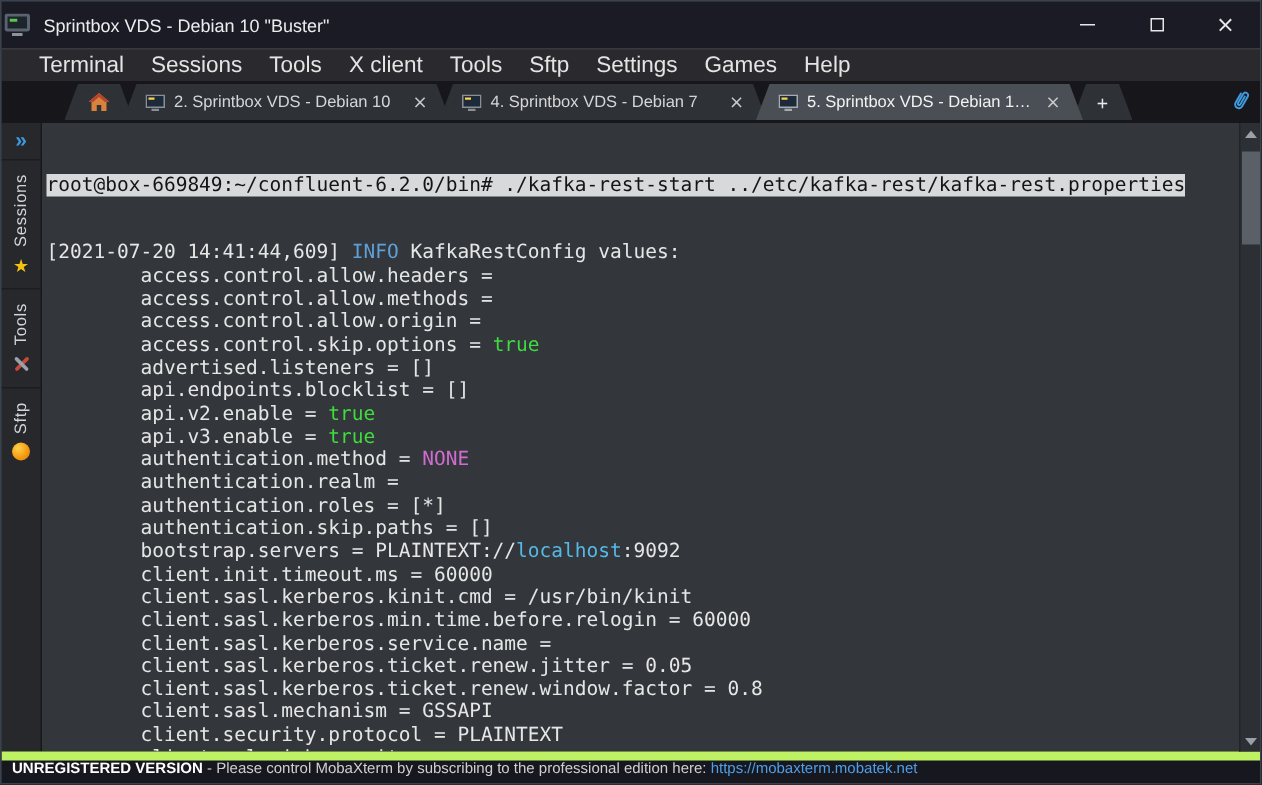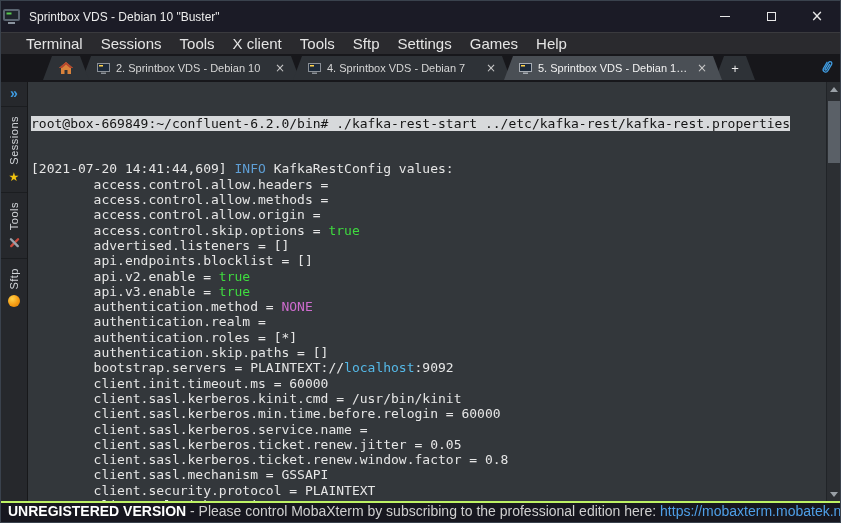--- a/index.html
+++ b/index.html
@@ -124,24 +124,24 @@
   .scroll-btn.up { top: 0; }
   .scroll-btn.down { bottom: 0; }
   .tri-up { width: 0; height: 0; border-left: 4px solid transparent; border-right: 4px solid transparent; border-bottom: 5px solid #9aa0a6; }
   .tri-down { width: 0; height: 0; border-left: 4px solid transparent; border-right: 4px solid transparent; border-top: 5px solid #9aa0a6; }
   .scroll-thumb { position: absolute; top: 19px; left: 1px; width: 12px; height: 62px; background: #5a6067; }
 
   
   .statusbar {
     flex: 0 0 21px;
     background: var(--statusbar-bg);
-    border-top: 2px solid #bef264;
+    border-top: 6px solid #bef264;
     display: flex; align-items: flex-start;
     padding: 0 7px;
-    font-size: 14px; color: #cfcfcf;
+    font-size: 10px; color: #cfcfcf;
     white-space: pre;
   }
   .status-bold { font-weight: bold; color: #ffffff; }
   .status-link { color: var(--link); text-decoration: none; }
 </style>
 </head>
 <body>
 
 <div class="window">
 

